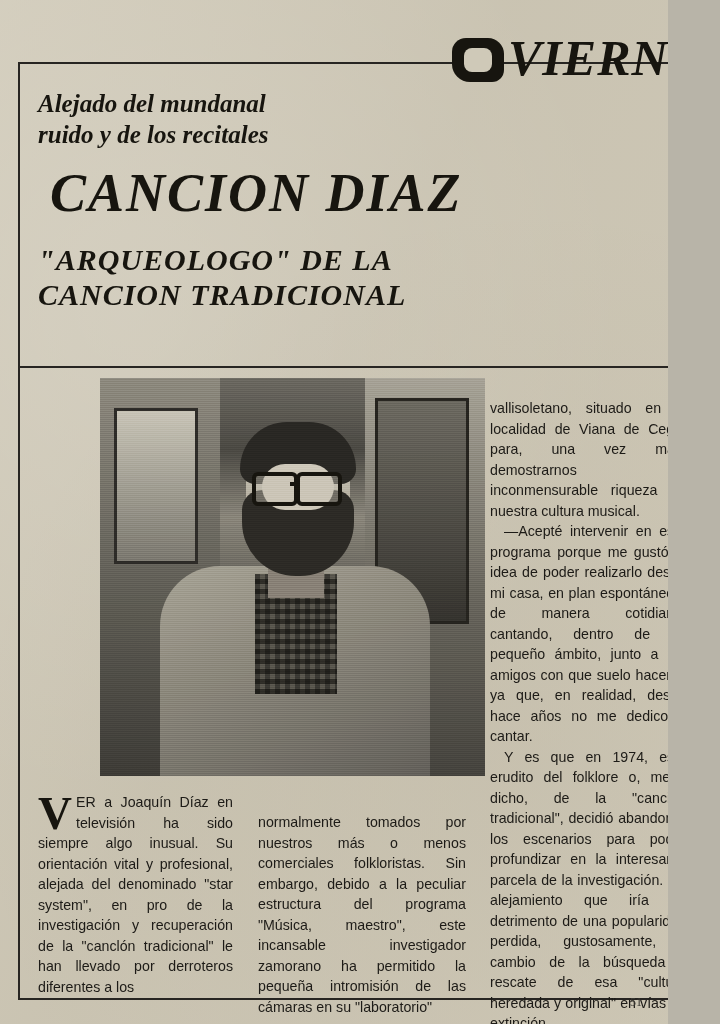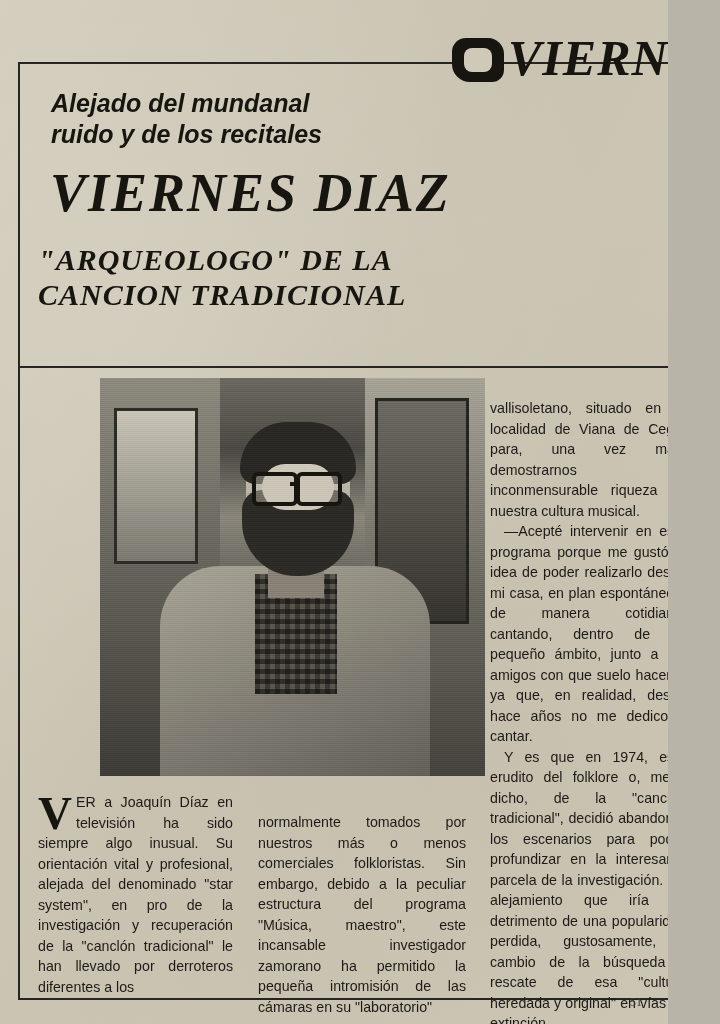--- a/index.html
+++ b/index.html
@@ -134,24 +134,24 @@
     margin-top: 6px;
     font-family: "Liberation Sans", sans-serif;
     font-weight: bold;
     font-size: 20px;
     line-height: 23px;
     color: #17150f;
   }
   
   .kicker {
     position: absolute;
-    left: 51px;
+    left: 38px;
     top: 88px;
     width: 420px;
-    font-family: Liberation Sans, sans-serif;
+    font-family: Liberation Serif, serif;
     font-weight: bold;
     font-style: italic;
     font-size: 25px;
     line-height: 31px;
     color: #17150f;
   }
   .headline {
     position: absolute;
     left: 50px;
     top: 162px;
@@ -315,21 +315,21 @@
   <div class="frame"></div>
 
   <div class="viernes-wrap">
     <div class="viernes-tvicon"></div>
     <div class="viernes-text">VIERNES</div>
   </div>
 
 
   <div class="kicker" style="white-space:pre-line">Alejado del mundanal
 ruido y de los recitales</div>
-  <div class="headline">VIERNES DIAZ</div>
+  <div class="headline">CANCION DIAZ</div>
   <div class="subhead" style="white-space:pre-line">"ARQUEOLOGO"  DE  LA
 CANCION TRADICIONAL</div>
 
   <div class="divider"></div>
 
   <div class="photo">
     <div class="ph-bg-left"></div>
     <div class="ph-bg-right"></div>
     <div class="ph-window"></div>
     <div class="ph-door"></div>

